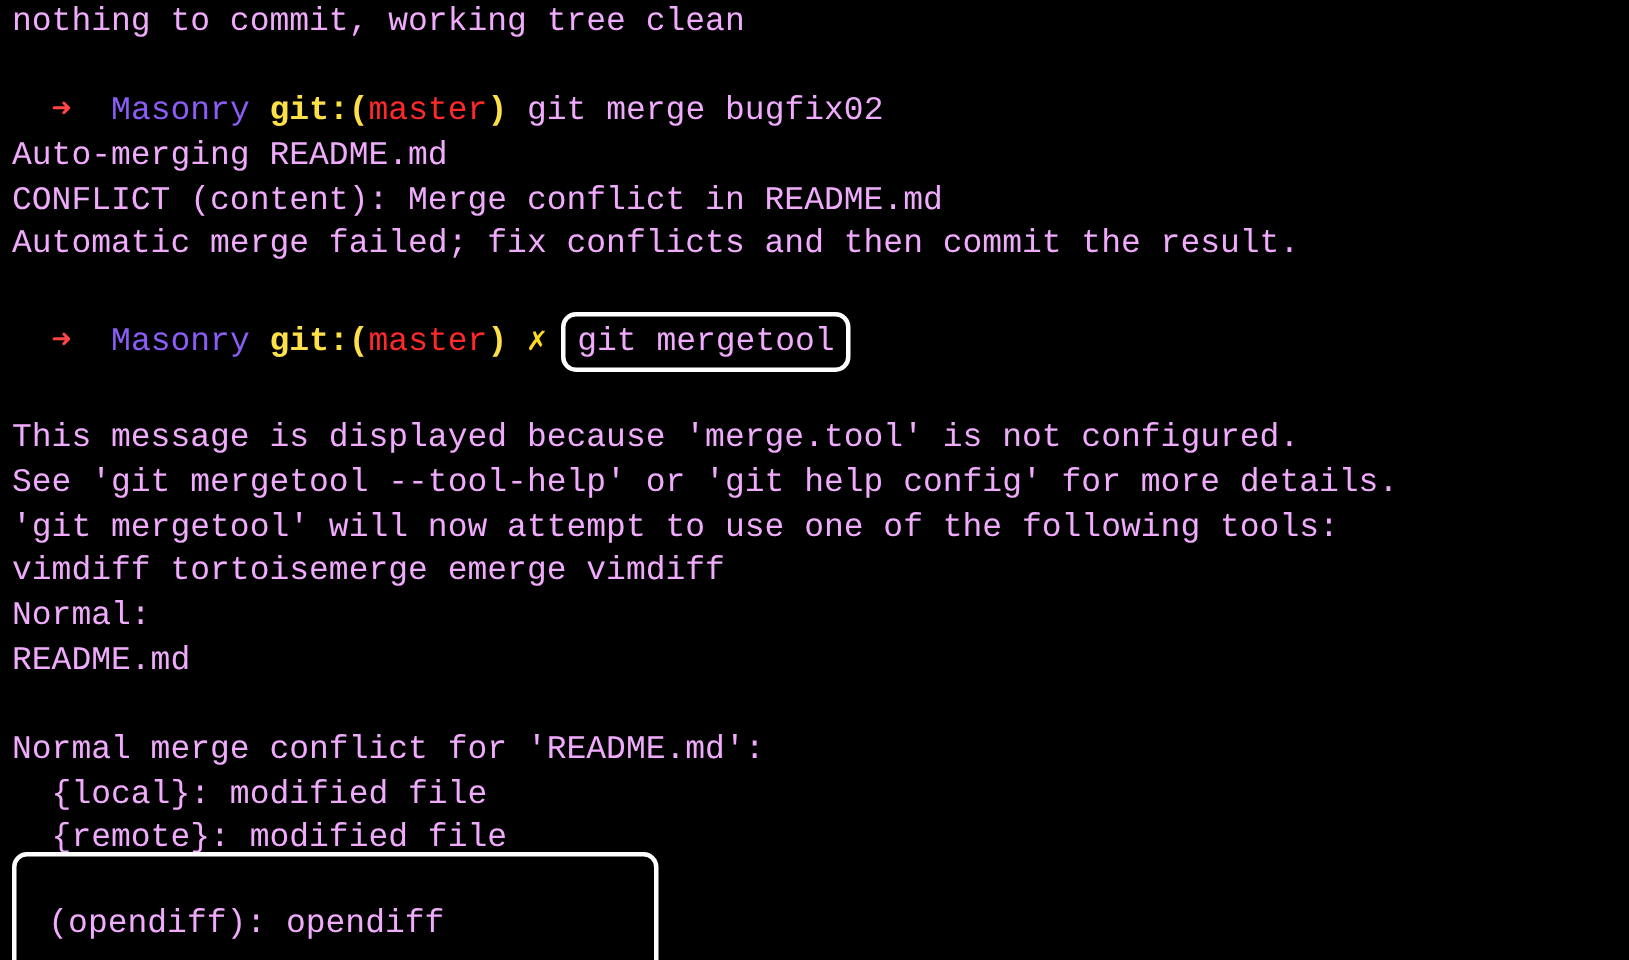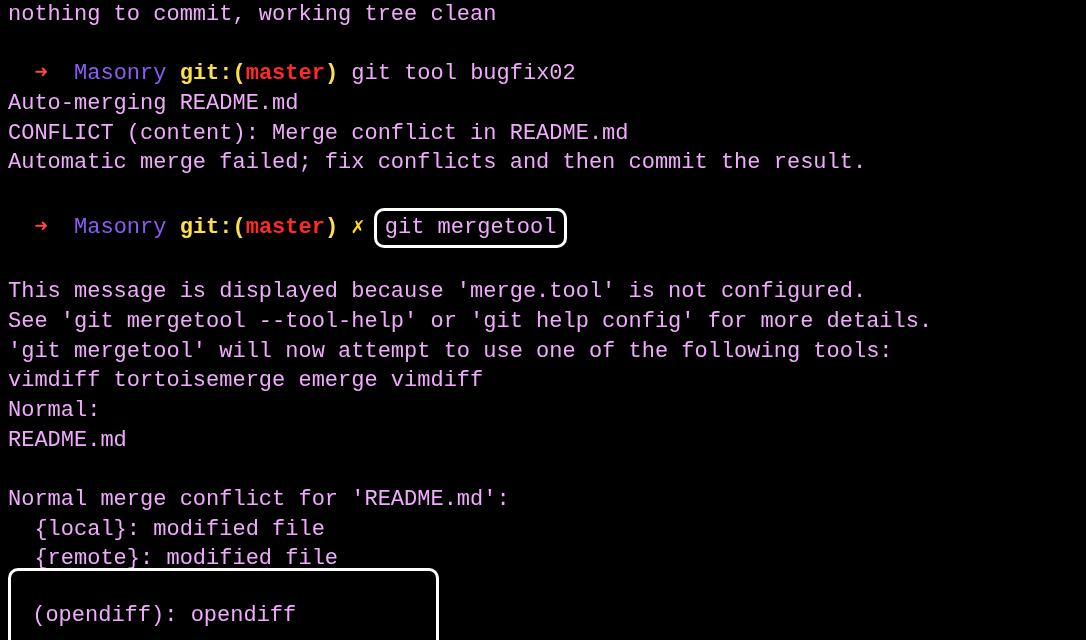--- a/index.html
+++ b/index.html
@@ -29,21 +29,21 @@
     .cyan {
       color: #8b5cf6;
       font-weight: normal;
     }
     .blue {
       color: #fde047;
       font-weight: bold;
     }
     .red {
       color: #ff2929;
-      font-weight: bold;
+      font-weight: normal;
     }
     .yellow {
       color: #ffdb1f;
       font-weight: bold;
     }
     .white {
       color: #f0abfc;
     }
     .box {
       display: inline-block;
@@ -72,21 +72,21 @@
     .lastline .boxwrap {
       white-space: pre;
     }
   </style>
 </head>
 <body>
 
 <div class="line white">nothing to commit, working tree clean</div>
 
 <div class="line">
-  <span class="arrow">➜  </span><span class="cyan">Masonry</span><span class="blue"> git:(</span><span class="red">master</span><span class="blue">) </span><span class="white">git tool bugfix02</span>
+  <span class="arrow">➜  </span><span class="cyan">Masonry</span><span class="blue"> git:(</span><span class="red">master</span><span class="blue">) </span><span class="white">git merge bugfix02</span>
 </div>
 
 <div class="line white">Auto-merging README.md</div>
 <div class="line white">CONFLICT (content): Merge conflict in README.md</div>
 <div class="line white">Automatic merge failed; fix conflicts and then commit the result.</div>
 
 <div class="line">
   <span class="arrow">➜  </span><span class="cyan">Masonry</span><span class="blue"> git:(</span><span class="red">master</span><span class="blue">) </span><span class="yellow">✗ </span><span class="box"><span class="white">git mergetool</span></span>
 </div>
 

